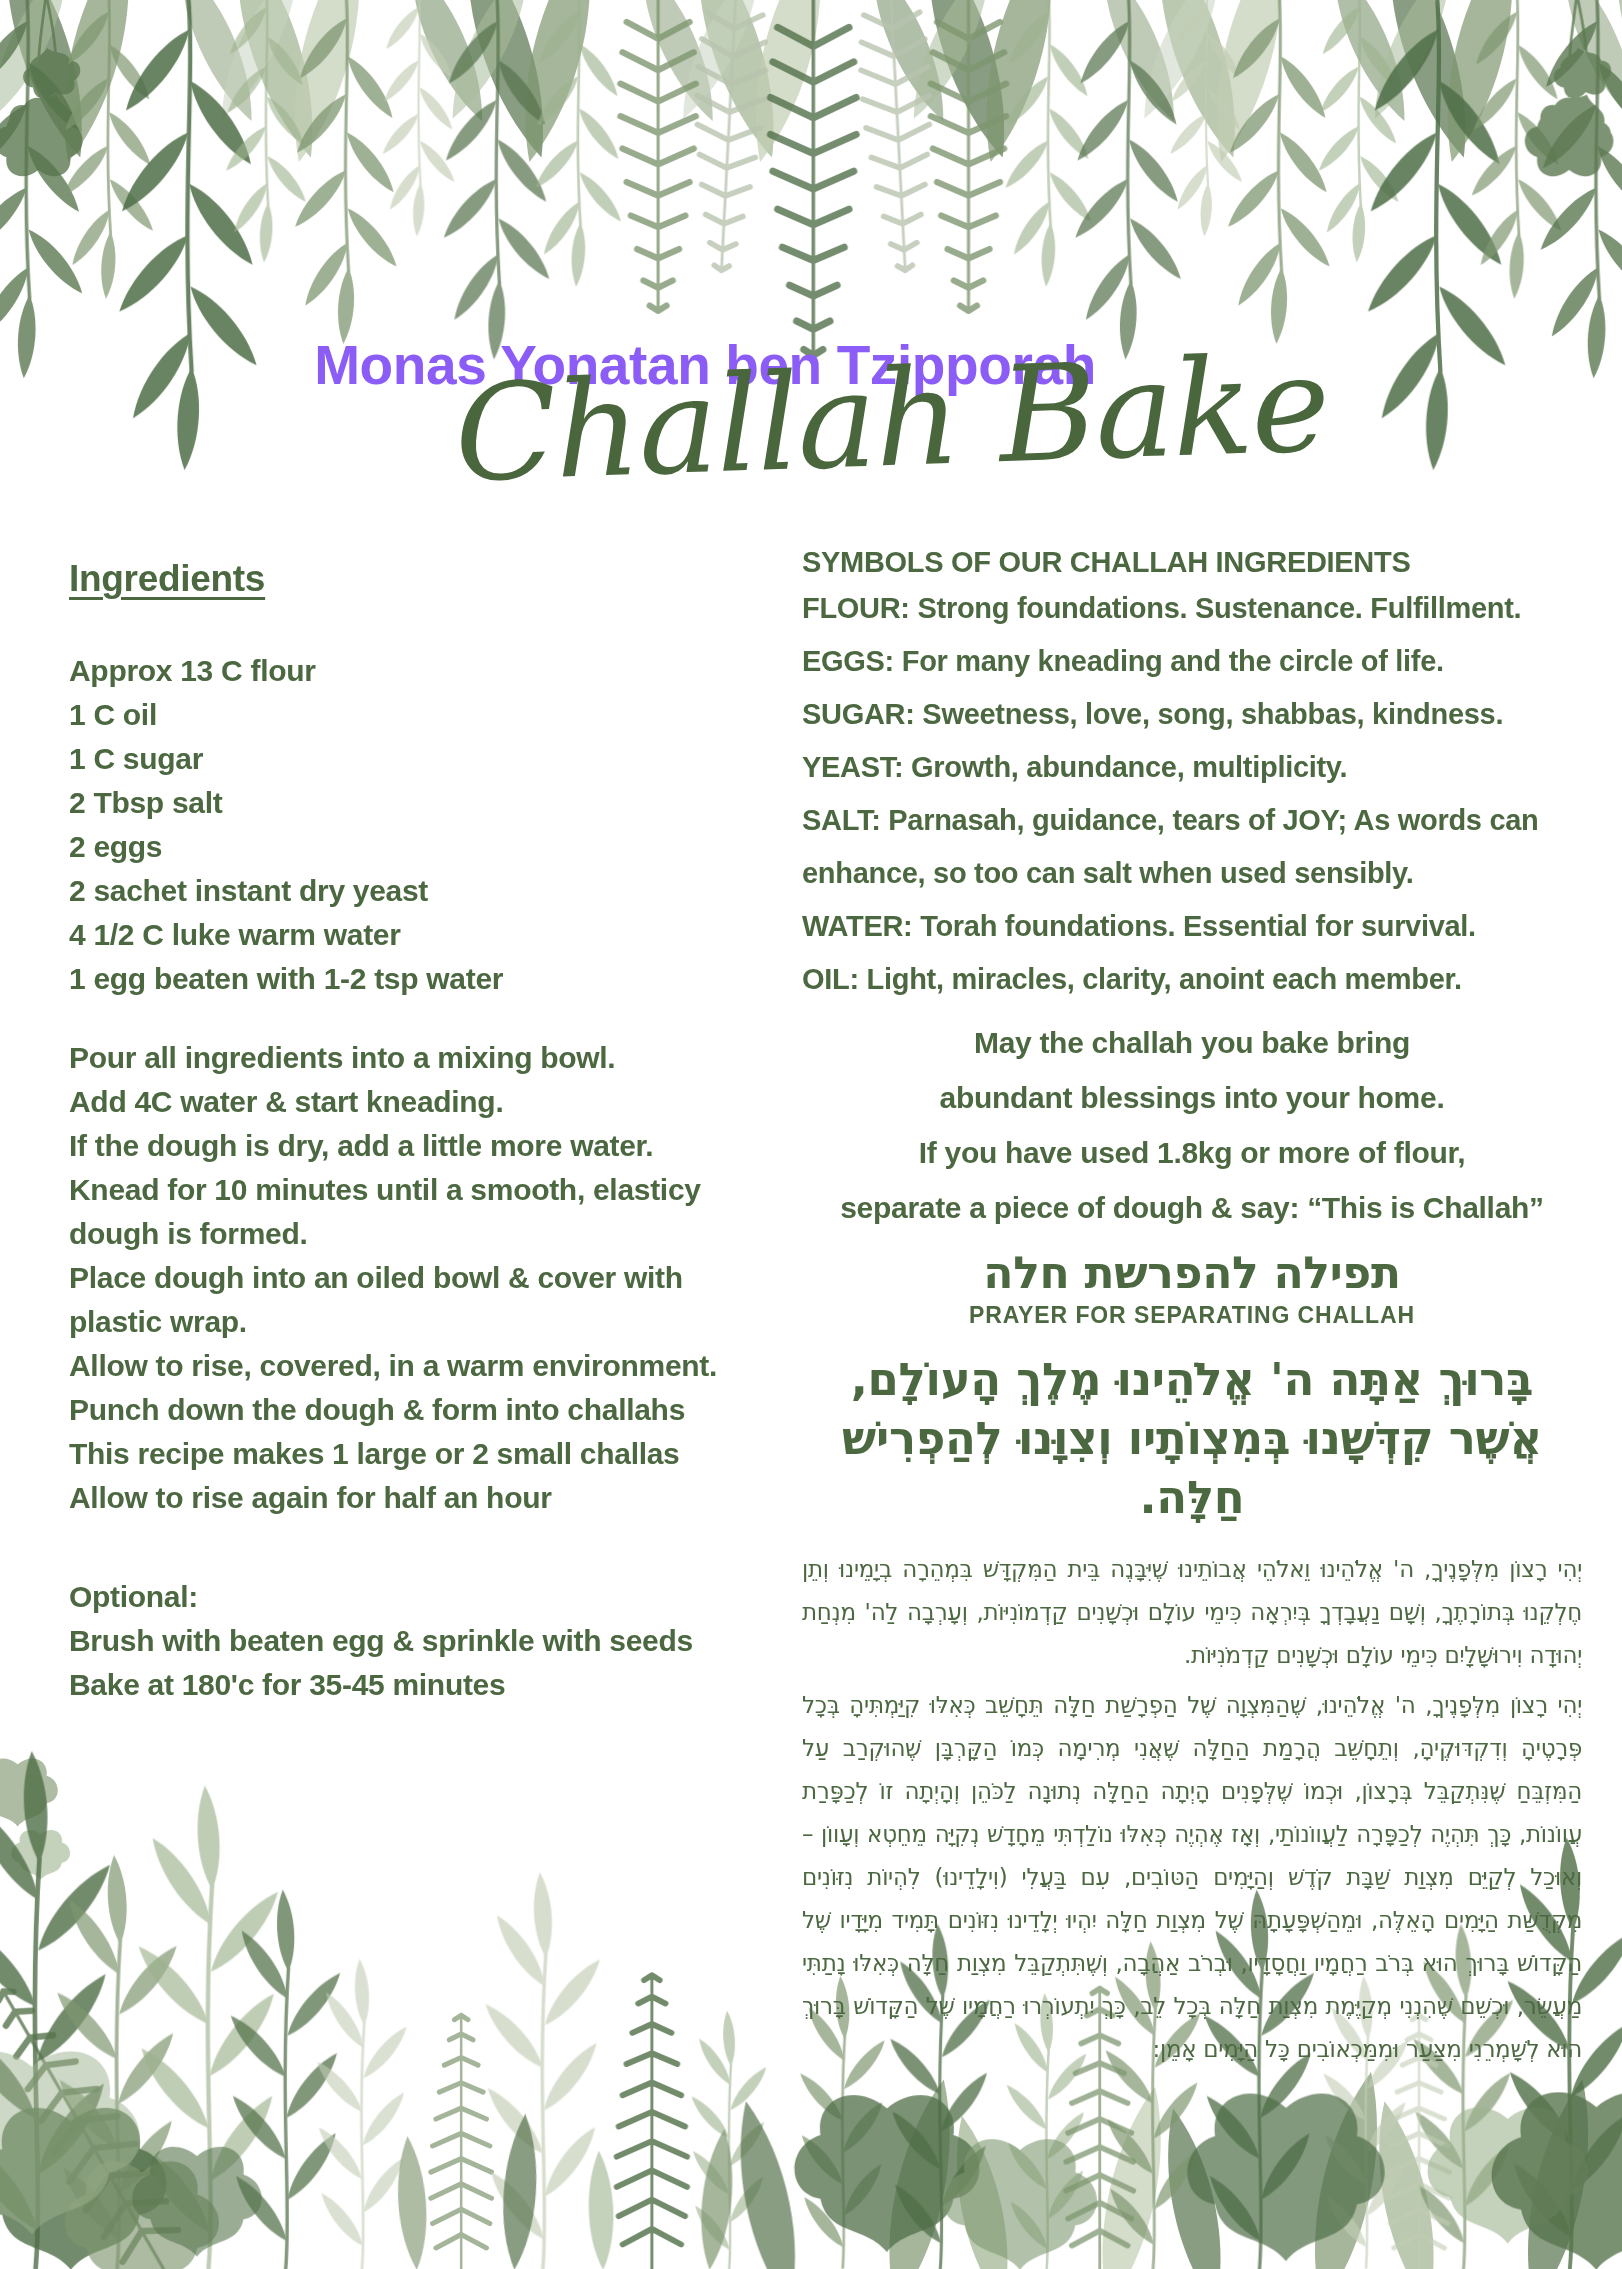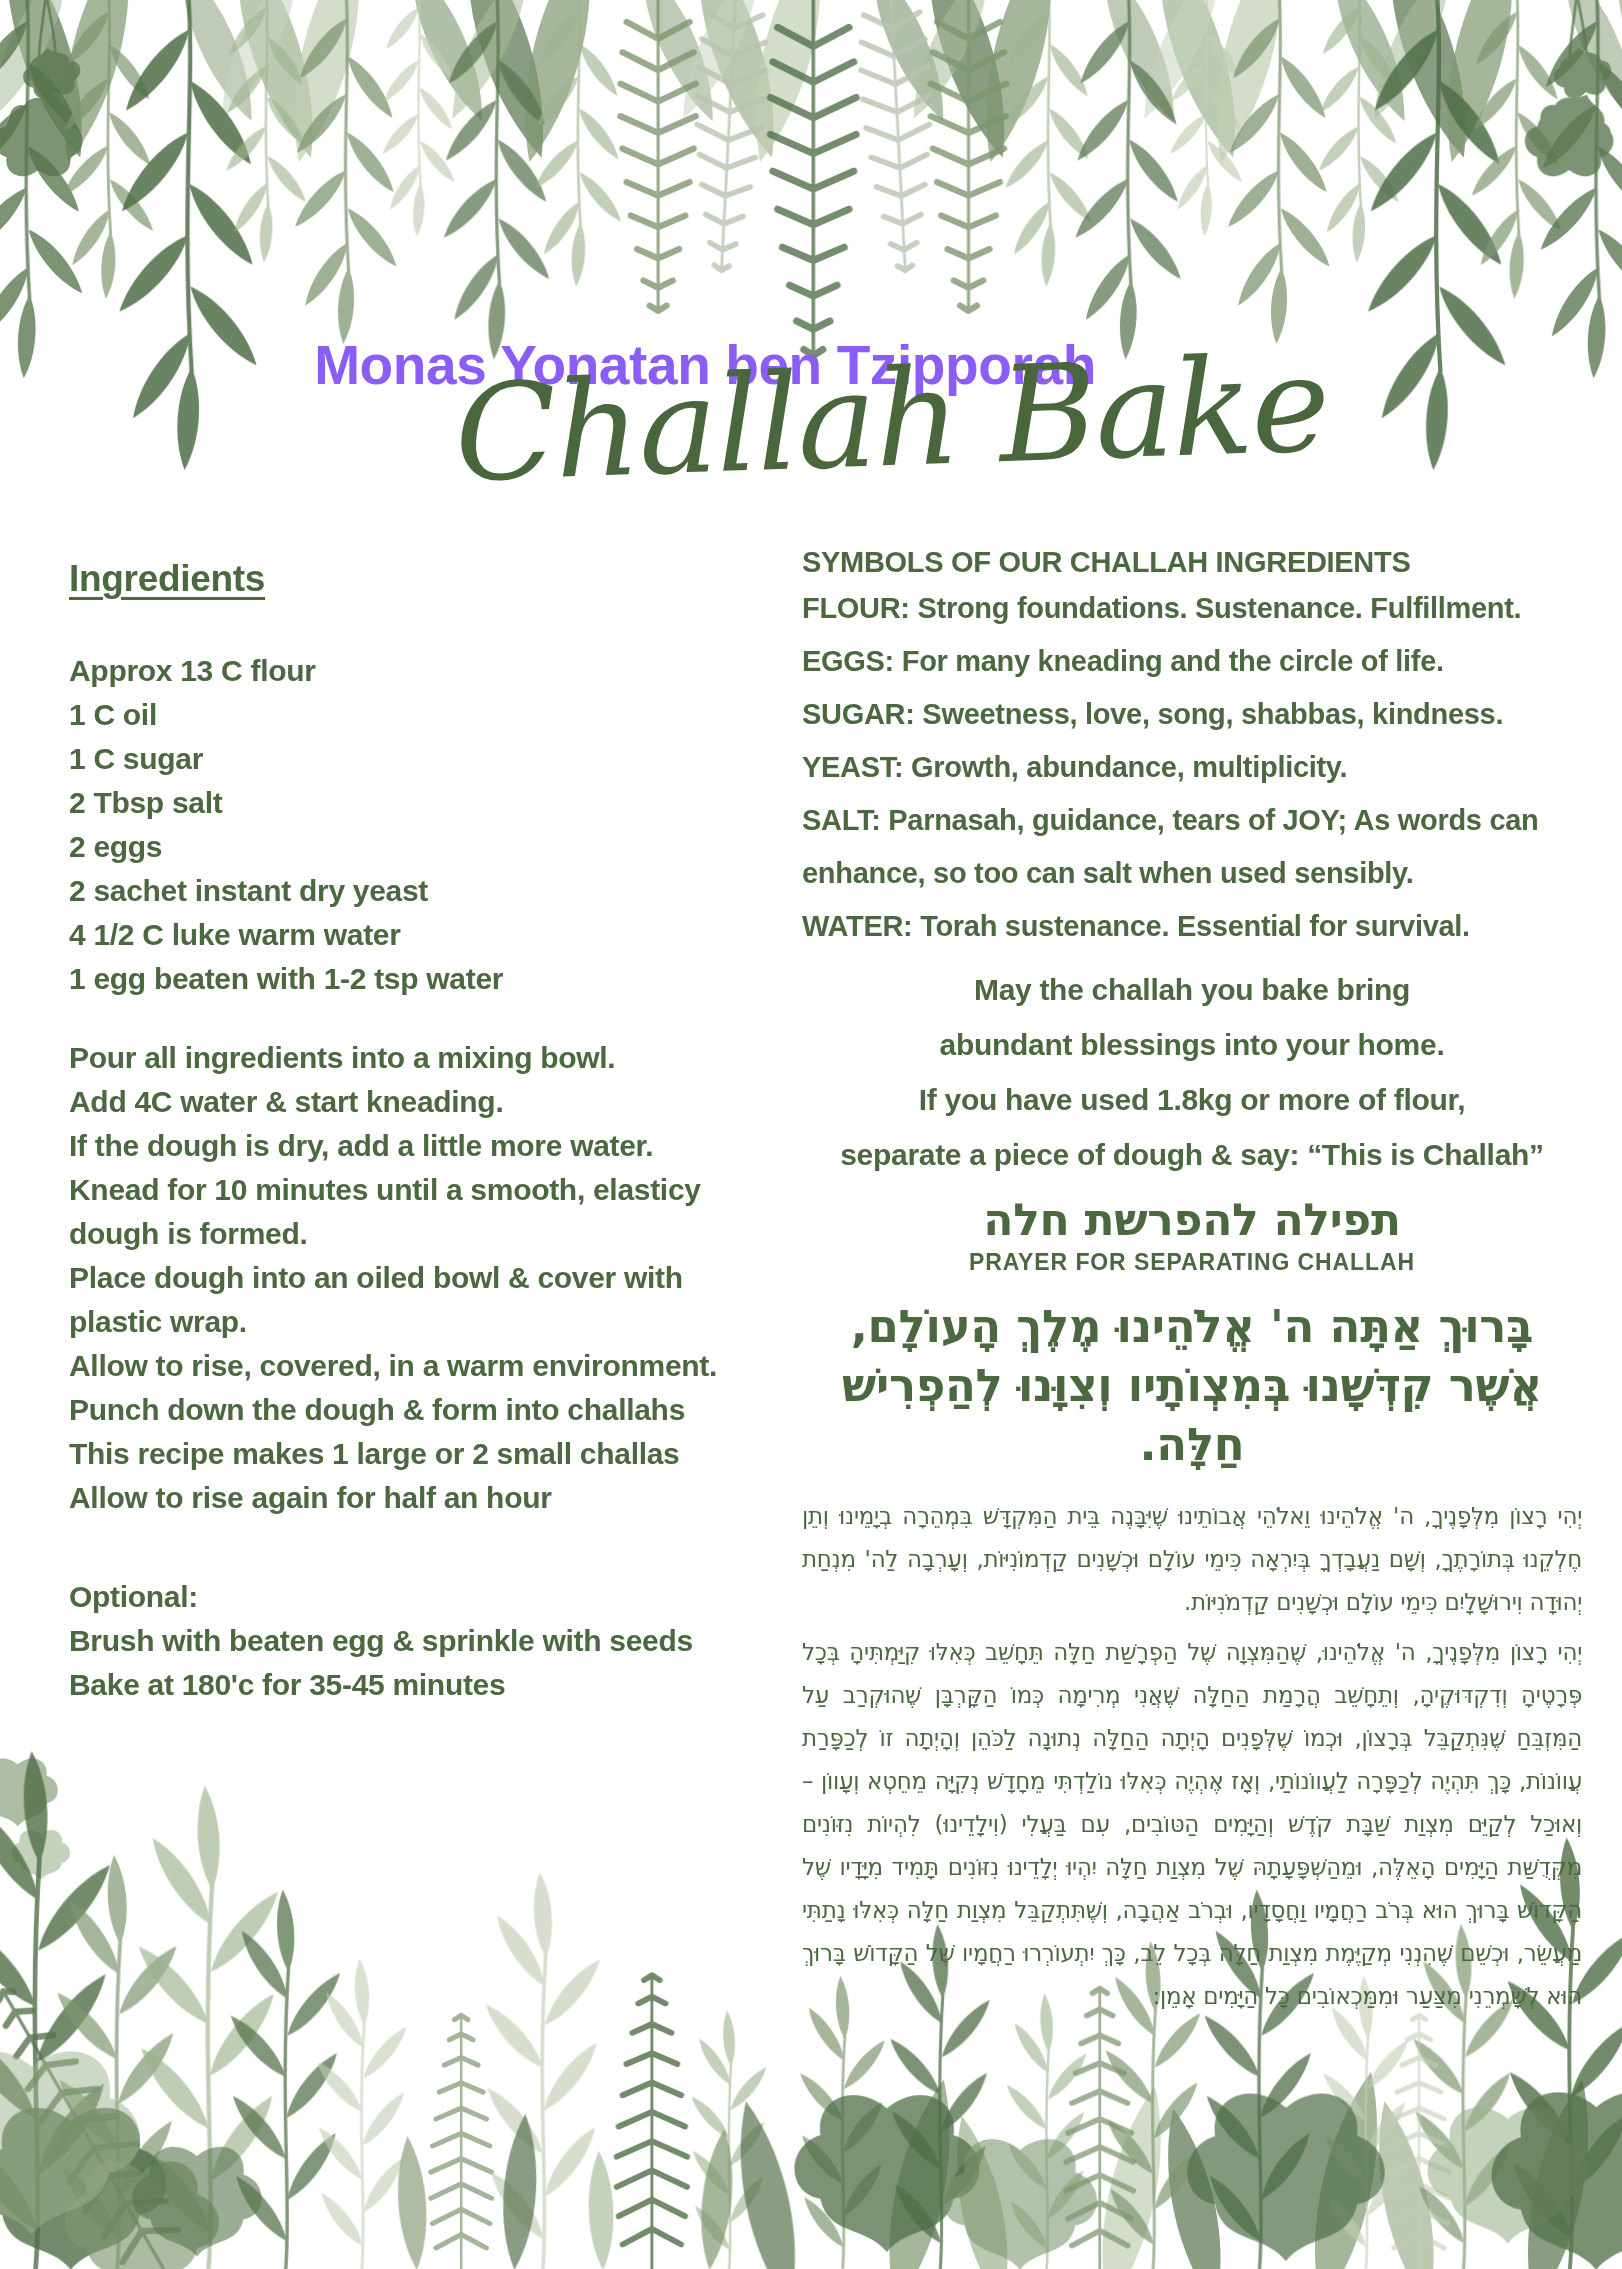--- a/index.html
+++ b/index.html
@@ -236,21 +236,22 @@
   </section>
 
   <section class="col-right">
     <p class="sym-heading">SYMBOLS OF OUR CHALLAH INGREDIENTS</p>
     <div>
       <p class="sym"><span>FLOUR:</span> <span>Strong foundations. Sustenance. Fulfillment.</span></p>
       <p class="sym"><span>EGGS:</span> <span>For many kneading and the circle of life.</span></p>
       <p class="sym"><span>SUGAR:</span> <span>Sweetness, love, song, shabbas, kindness.</span></p>
       <p class="sym"><span>YEAST:</span> <span>Growth, abundance, multiplicity.</span></p>
       <p class="sym"><span>SALT:</span> <span>Parnasah, guidance, tears of JOY; As words can enhance, so too can salt when used sensibly.</span></p>
-      <p class="sym"><span>WATER:</span> <span>Torah sustenance. Essential for survival.</span></p>
+      <p class="sym"><span>WATER:</span> <span>Torah foundations. Essential for survival.</span></p>
+      <p class="sym"><span>OIL:</span> <span>Light, miracles, clarity, anoint each member.</span></p>
     </div>
 
     <div class="blessing">
       <p>May the challah you bake bring</p>
       <p>abundant blessings into your home.</p>
       <p>If you have used 1.8kg or more of flour,</p>
       <p>separate a piece of dough &amp; say: “This is Challah”</p>
     </div>
 
     <div class="prayer-title-he">תפילה להפרשת חלה</div>

